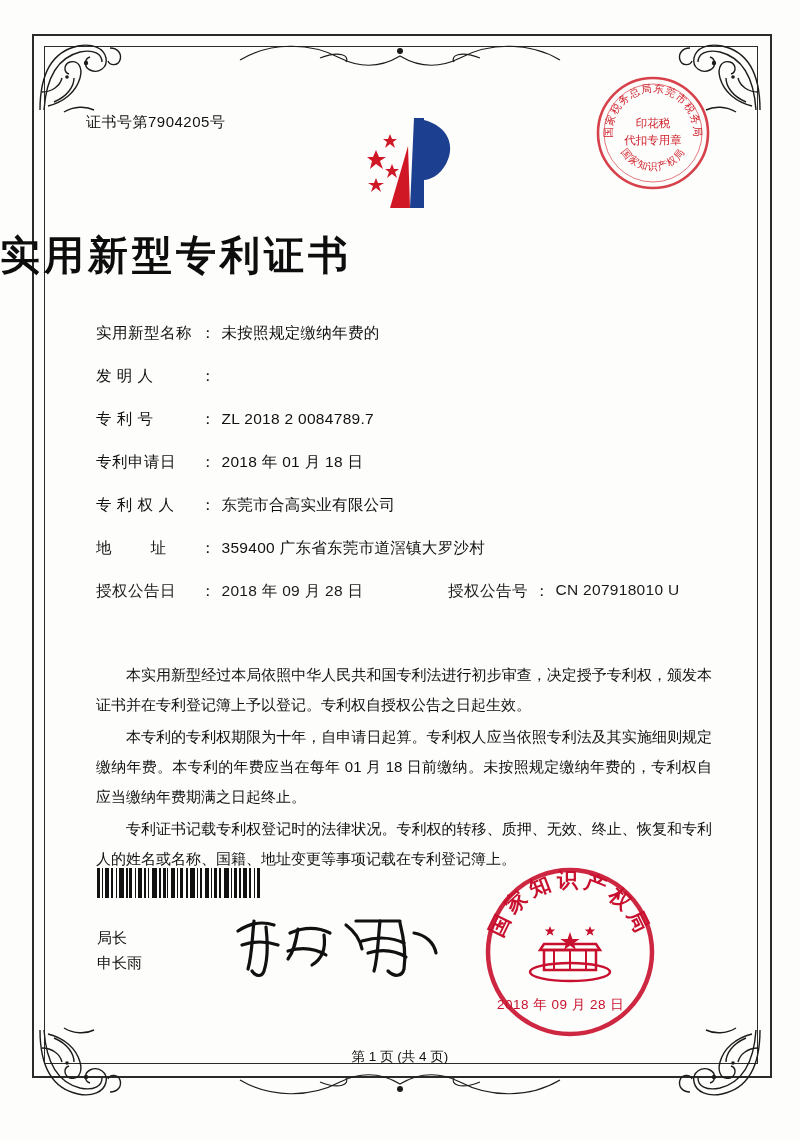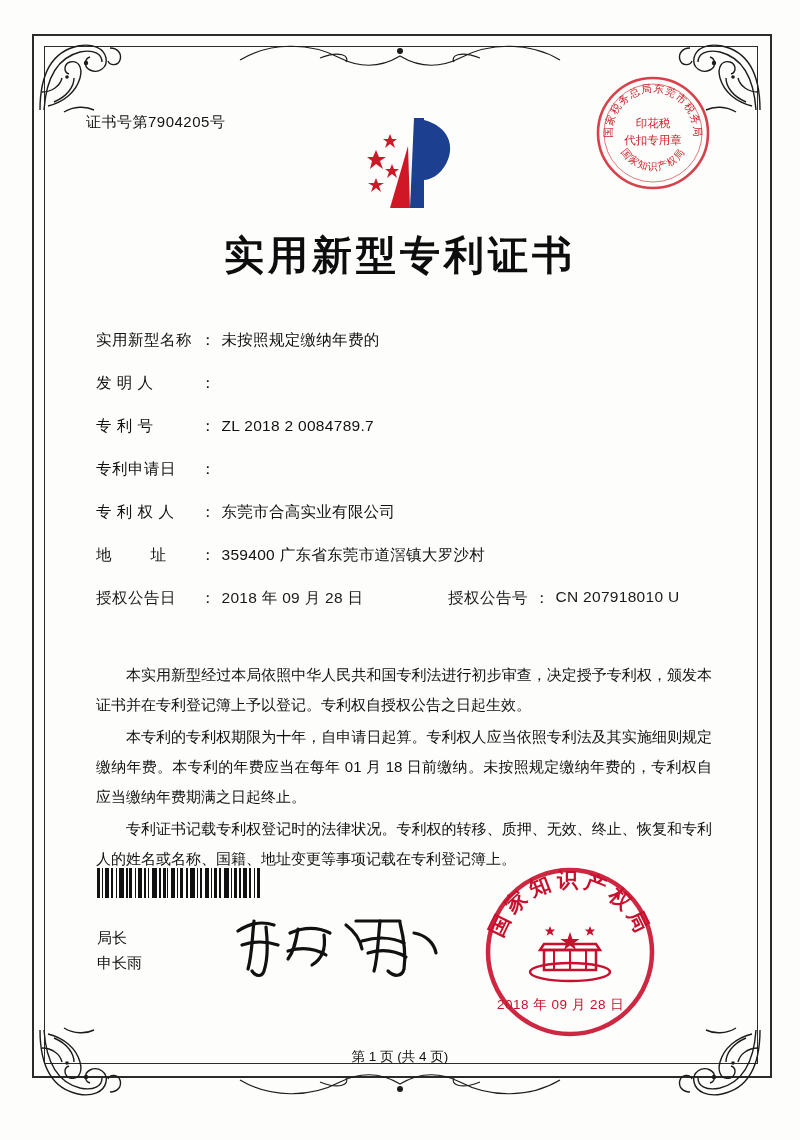--- a/index.html
+++ b/index.html
@@ -71,32 +71,32 @@
   .seal-tax {
     position: absolute;
     right: 86px; top: 72px;
     width: 122px; height: 122px;
   }
   .seal-tax svg { width: 100%; height: 100%; display: block; }
 
   .main-title {
     position: absolute;
     left: 0; right: 0; top: 228px;
-    text-align: center;
+    text-align: left;
     font-family: "DejaVu Serif", serif;
     font-size: 40px;
     font-weight: bold;
     letter-spacing: 4px;
     color: #0d0d0d;
   }
 
   
   .fields {
     position: absolute;
-    left: 96px; top: 330px;
+    left: 96px; top: 323px;
     width: 614px;
   }
   .field-row {
     display: flex;
     align-items: baseline;
     margin-bottom: 22px;
     font-size: 15.5px;
     color: #111;
   }
   .field-label {
@@ -301,20 +301,21 @@
       <span class="field-colon">：</span>
     </div>
     <div class="field-row">
       <span class="field-label">专 利 号</span>
       <span class="field-colon">：</span>
       <span class="field-value mono">ZL 2018 2 0084789.7</span>
     </div>
     <div class="field-row">
       <span class="field-label">专利申请日</span>
       <span class="field-colon">：</span>
+      <span class="field-value">2018 年 01 月 18 日</span>
     </div>
     <div class="field-row">
       <span class="field-label">专 利 权 人</span>
       <span class="field-colon">：</span>
       <span class="field-value">东莞市合高实业有限公司</span>
     </div>
     <div class="field-row">
       <span class="field-label">地        址</span>
       <span class="field-colon">：</span>
       <span class="field-value">359400 广东省东莞市道滘镇大罗沙村</span>

